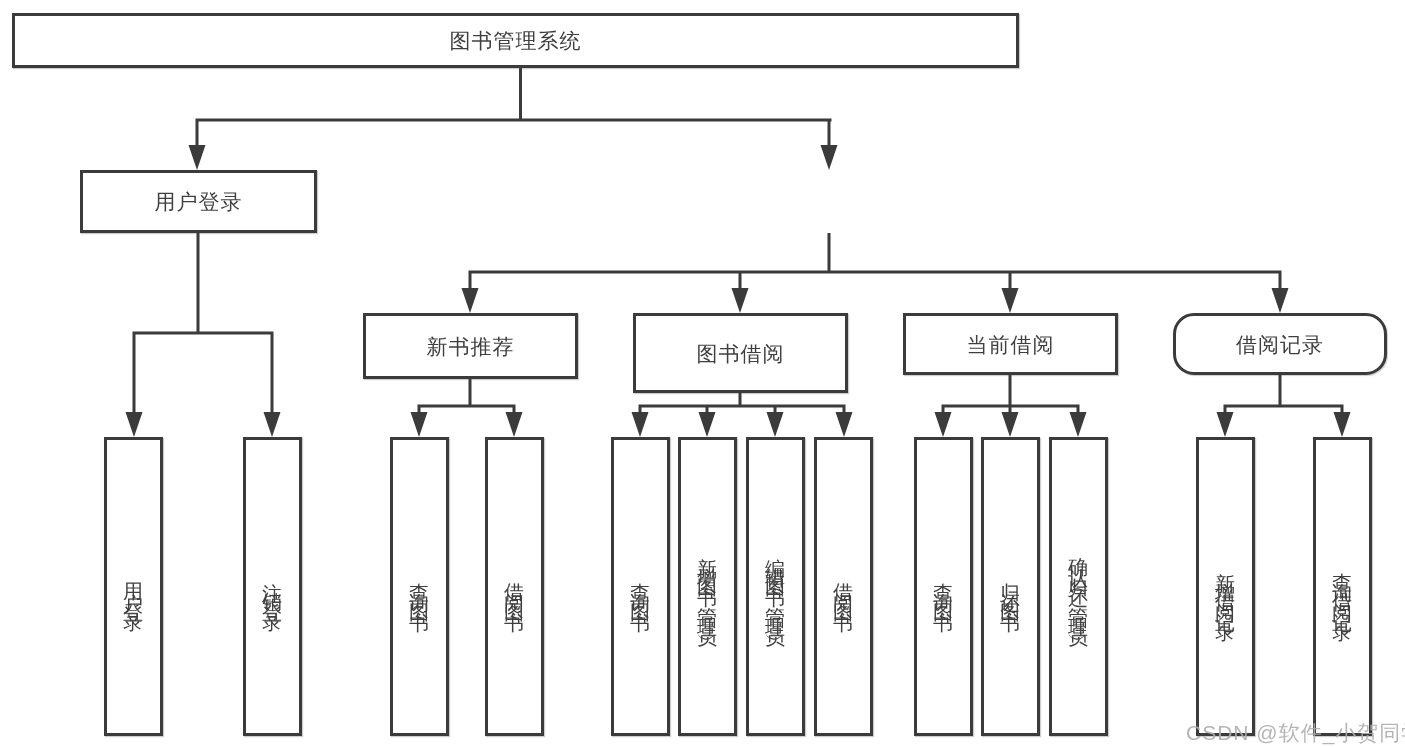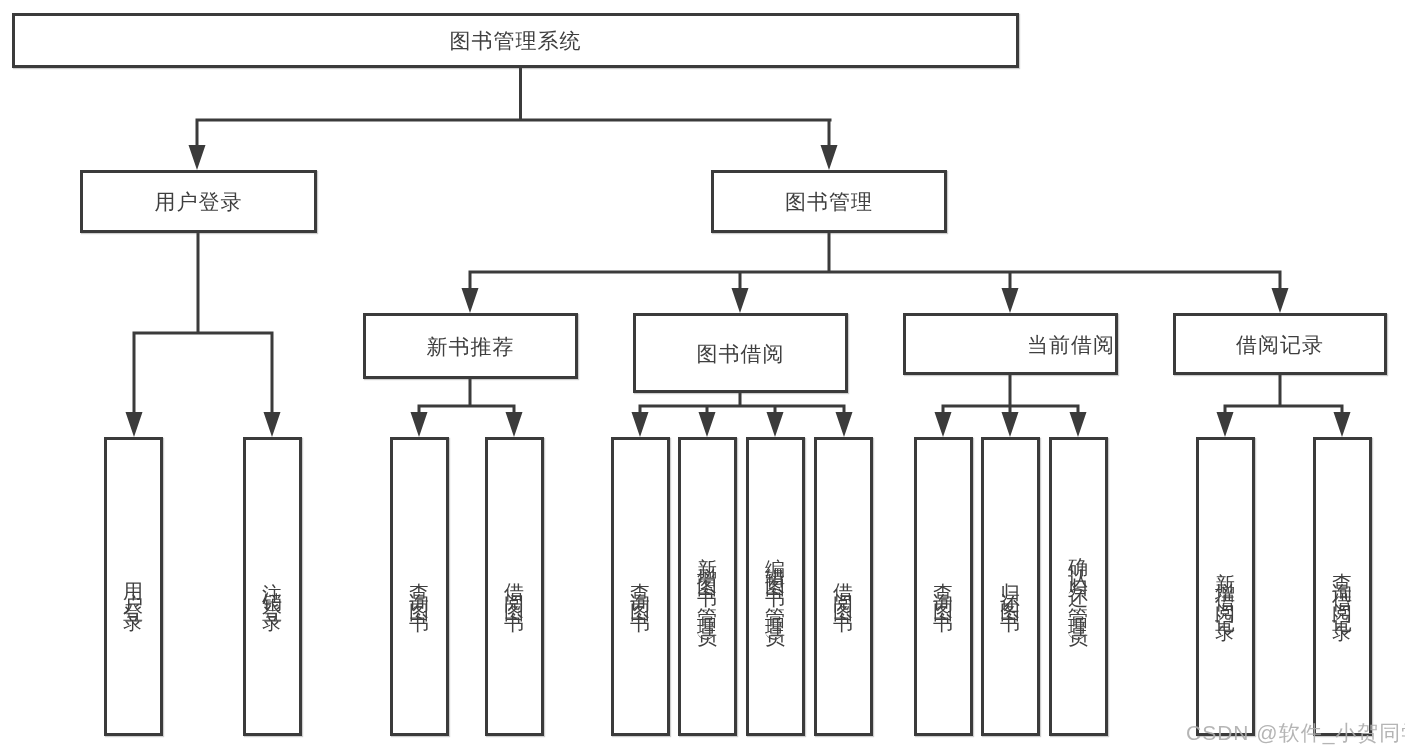--- a/index.html
+++ b/index.html
@@ -116,34 +116,31 @@
          M1333.5 412 L1350.5 412 L1342 437 Z" fill="currentColor" stroke="none"></path>
   </svg>
 
   <div class="box" style="left:12px; top:13px; width:1007px; height:55px;">
     <span class="hlabel">图书管理系统</span>
   </div>
 
   <div class="box" style="left:80px; top:170px; width:237px; height:63px;">
     <span class="hlabel">用户登录</span>
   </div>
-  <div class="box" style="left:711px; top:170px; width:236px; height:63px;">
-    <span class="hlabel">图书管理</span>
-  </div>
 
   <div class="box" style="left:363px; top:313px; width:215px; height:66px;">
     <span class="hlabel">新书推荐</span>
   </div>
   <div class="box" style="left:633px; top:313px; width:215px; height:80px;">
     <span class="hlabel">图书借阅</span>
   </div>
-  <div class="box" style="left:903px; top:313px; width:215px; height:62px;justify-content:flex-end;">
+  <div class="box" style="left:903px; top:313px; width:215px; height:62px;">
     <span class="hlabel">当前借阅</span>
   </div>
-  <div class="box" style="left:1173px; top:313px; width:214px; height:62px;">
+  <div class="box" style="left:1173px; top:313px; width:214px; height:62px;border-radius:21px;">
     <span class="hlabel">借阅记录</span>
   </div>
 
   <div class="box" style="left:104px; top:437px; width:59px; height:299px;">
     <span class="vlabel">用户登录</span>
   </div>
   <div class="box" style="left:243px; top:437px; width:59px; height:299px;">
     <span class="vlabel">注销登录</span>
   </div>
 

